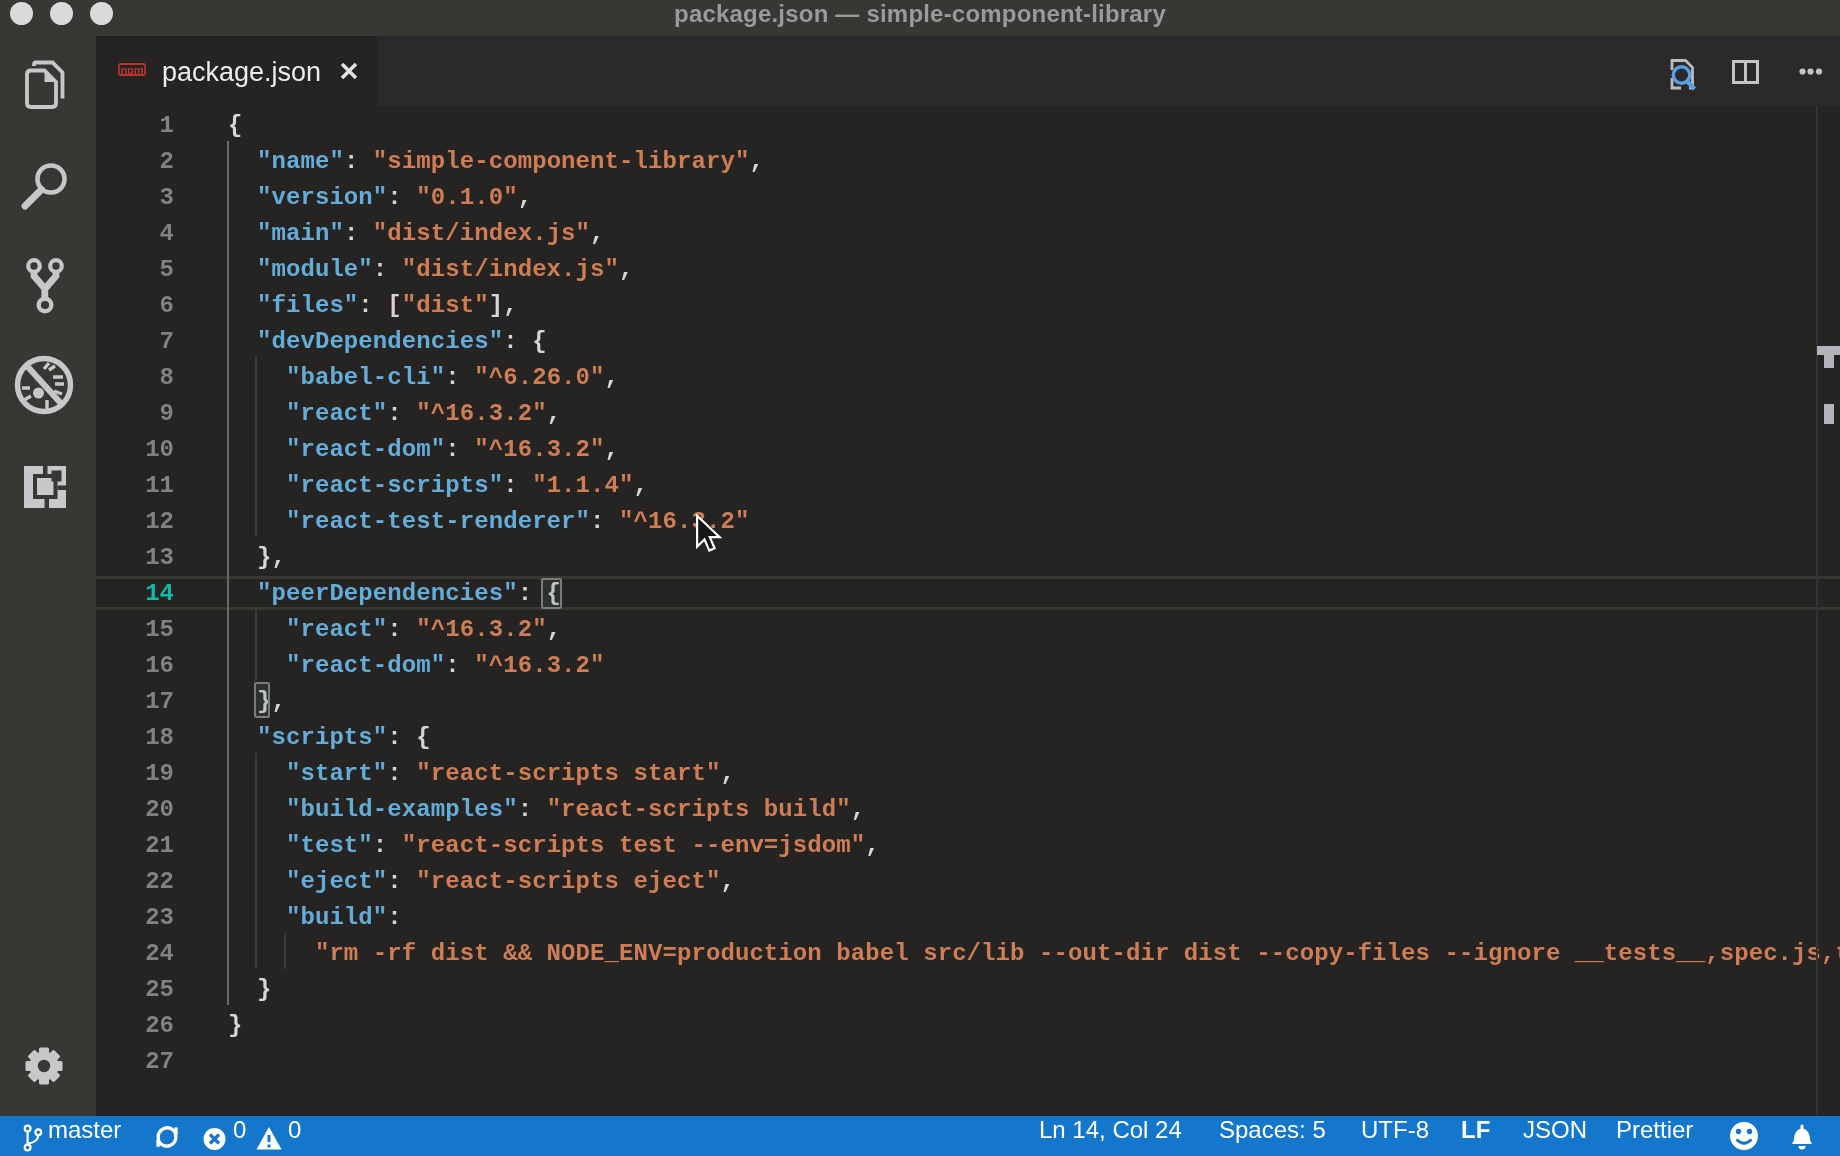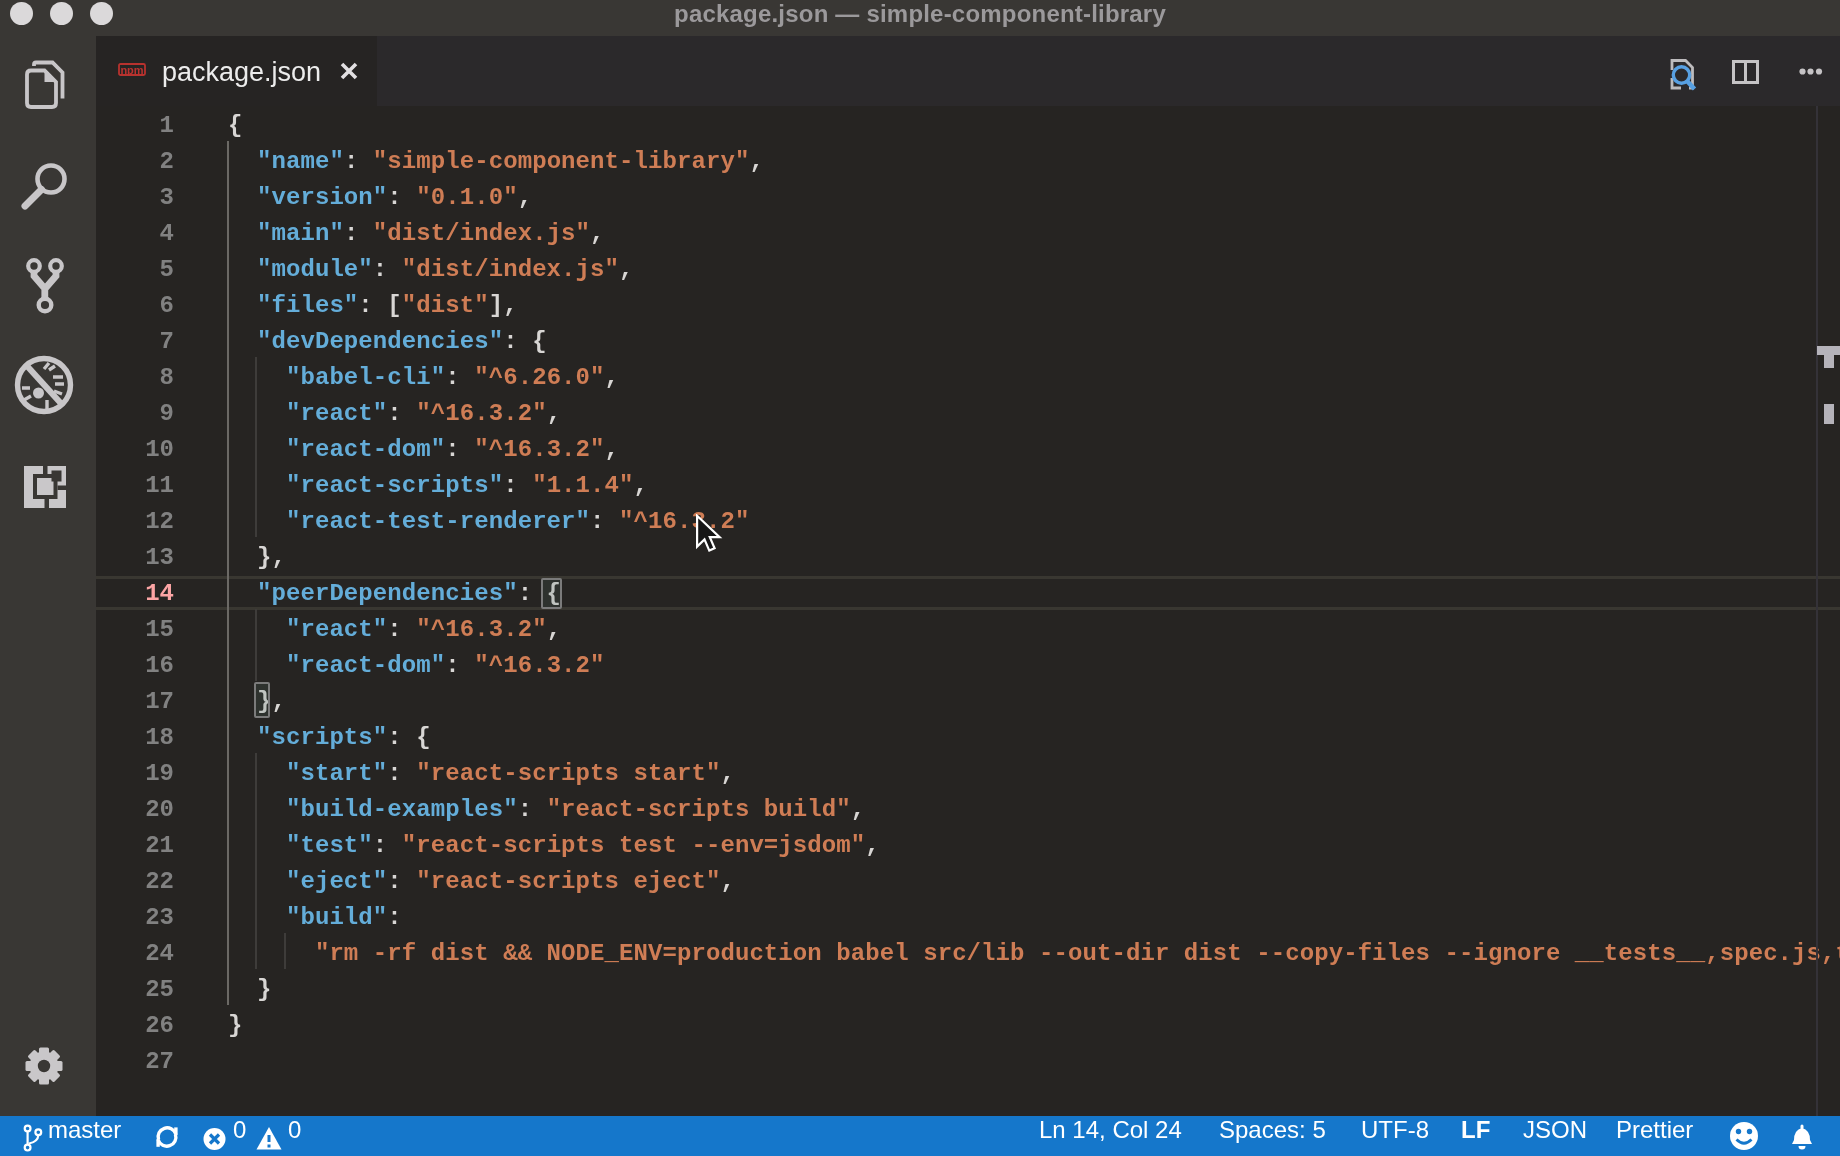--- a/index.html
+++ b/index.html
@@ -132,21 +132,21 @@
 4
 5
 6
 7
 8
 9
 10
 11
 12
 13
-<span style="color:#fca5a5">14</span>
+<span style="color:#14b8a6">14</span>
 15
 16
 17
 18
 19
 20
 21
 22
 23
 24

